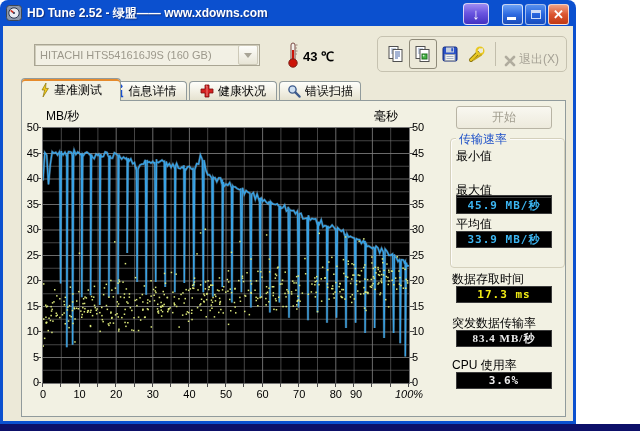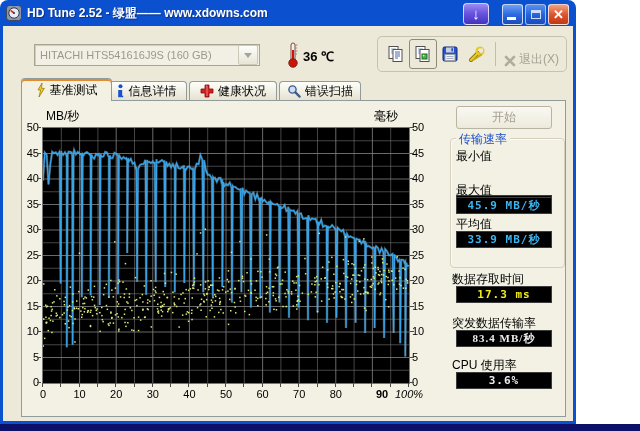--- a/index.html
+++ b/index.html
@@ -47,21 +47,21 @@
   .tbtn.outlined{border:1px solid #8e8a79}
   .tb-sep{width:1px;height:24px;background:#c2beac;margin:0 4px}
   #btn-exit{display:flex;align-items:flex-end;padding:0 2px}
   #btn-exit .label{font-size:12px;color:#a5a195;margin-left:2px;white-space:nowrap}
 
   
   .tab{position:absolute;box-sizing:border-box;border:1px solid #919b9c;border-bottom:none;border-radius:4px 4px 0 0;
     background:linear-gradient(180deg,#fefefb 0%,#f1efe3 55%,#e5e2d0 100%);
     display:flex;align-items:center;justify-content:center;font-size:12px;color:#000;gap:4px}
   .tab.unsel{top:55px;height:19px}
-  #tab-benchmark{left:18px;top:52px;height:23px;width:91px;background:#f2f1e3;z-index:3;
+  #tab-benchmark{left:18px;top:52px;height:23px;width:100px;background:#f2f1e3;z-index:3;
     box-shadow:inset 0 2px 0 #e68b2c}
   #tab-info{left:102px;width:82px}
   #tab-health{left:186px;width:88px}
   #tab-error{left:276px;width:82px}
 
   
   #graph-area{position:absolute;left:18px;top:74px;width:543px;height:315px;background:#f2f1e3;
     border:1px solid #919b9c;box-sizing:content-box;z-index:2}
   #plot{position:absolute;left:20px;top:26px;width:366px;height:255px;background:#000;border:1px solid #767676;box-sizing:content-box}
   .axis-title{position:absolute;font-size:12px;color:#000}
@@ -129,21 +129,21 @@
             <span class="arr"></span>
           </span>
       </div>
 
       <svg id="thermo" width="12" height="26" viewBox="0 0 12 26">
         <rect x="4" y="1" width="4" height="18" rx="2" fill="#f4f0ea" stroke="#7a4a44"></rect>
         <rect x="5" y="8" width="2" height="11" fill="#cc1408"></rect>
         <circle cx="6" cy="21" r="4.2" fill="#cc1408" stroke="#7a2018"></circle>
         <path d="M8.5 3h2M8.5 6h1.5M8.5 9h2M8.5 12h1.5" stroke="#8a6a60" stroke-width="0.8"></path>
       </svg>
-      <span id="temp-text">36 ℃</span>
+      <span id="temp-text">43 ℃</span>
 
       <div id="toolbar">
         <div class="tbtn">
           <svg width="18" height="18" viewBox="0 0 18 18">
             <rect x="2" y="1.5" width="9" height="12" fill="#fff" stroke="#505050"></rect>
             <path d="M4 4h5M4 6h5M4 8h5" stroke="#8aa0c8" stroke-width="1"></path>
             <rect x="6" y="4.5" width="9" height="12" fill="#fff" stroke="#505050"></rect>
             <path d="M8 7h5M8 9h5M8 11h5M8 13h3" stroke="#4a68a8" stroke-width="1"></path>
           </svg>
         </div>
@@ -822,21 +822,21 @@
           <div class="ylab r" style="left: 390px; top: 275px;">0</div>
           <div class="xlab" style="left: 4px; top: 287px;">0</div>
           <div class="xlab" style="left: 40.6px; top: 287px;">10</div>
           <div class="xlab" style="left: 77.2px; top: 287px;">20</div>
           <div class="xlab" style="left: 113.8px; top: 287px;">30</div>
           <div class="xlab" style="left: 150.4px; top: 287px;">40</div>
           <div class="xlab" style="left: 187px; top: 287px;">50</div>
           <div class="xlab" style="left: 223.6px; top: 287px;">60</div>
           <div class="xlab" style="left: 260.2px; top: 287px;">70</div>
           <div class="xlab" style="left: 296.8px; top: 287px;">80</div>
-          <div class="xlab" style="left: 343px; top: 287px; font-weight: bold;">90</div>
+          <div class="xlab" style="left: 317px; top: 287px;">90</div>
           <div class="xlab" style="left: 370px; top: 287px; font-style: italic;">100%</div>
           <div class="tickmark" style="left: 20px; top: 282px; width: 1px; height: 4px;"></div>
           <div class="tickmark" style="left: 38px; top: 282px; width: 1px; height: 4px;"></div>
           <div class="tickmark" style="left: 57px; top: 282px; width: 1px; height: 4px;"></div>
           <div class="tickmark" style="left: 75px; top: 282px; width: 1px; height: 4px;"></div>
           <div class="tickmark" style="left: 93px; top: 282px; width: 1px; height: 4px;"></div>
           <div class="tickmark" style="left: 112px; top: 282px; width: 1px; height: 4px;"></div>
           <div class="tickmark" style="left: 130px; top: 282px; width: 1px; height: 4px;"></div>
           <div class="tickmark" style="left: 148px; top: 282px; width: 1px; height: 4px;"></div>
           <div class="tickmark" style="left: 166px; top: 282px; width: 1px; height: 4px;"></div>

